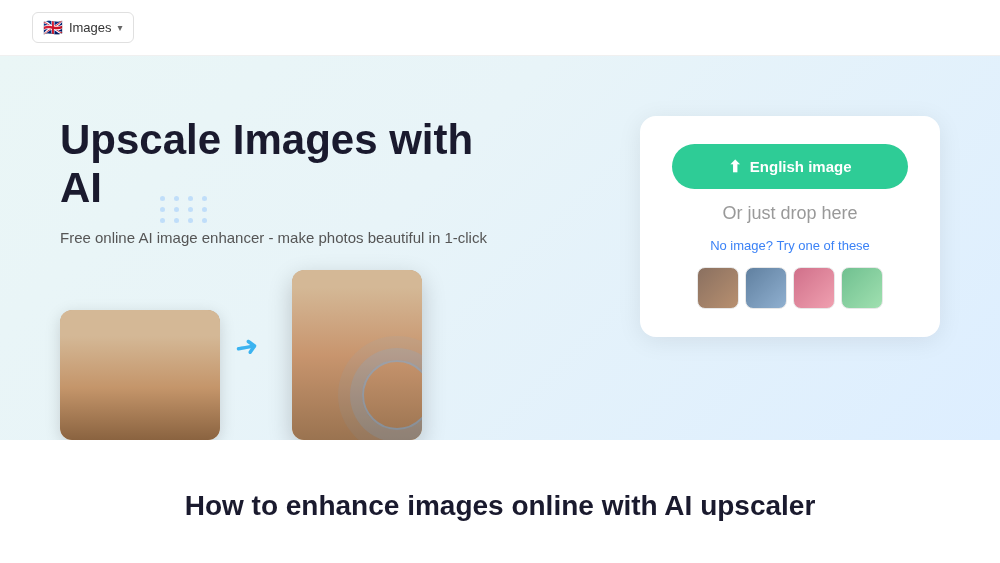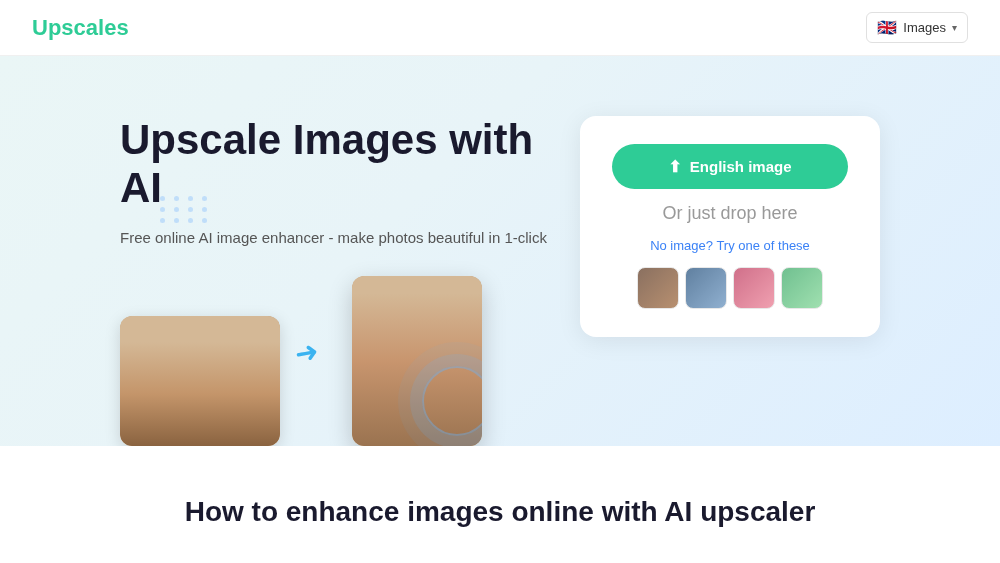--- a/index.html
+++ b/index.html
@@ -18,31 +18,31 @@
       font-size: 13px; color: #333; cursor: pointer;
       border: 1px solid #e0e0e0; border-radius: 6px; padding: 5px 10px;
     }
     .lang-flag { font-size: 16px; }
     .chevron { font-size: 10px; color: #666; }
 
     
     .hero {
       background: linear-gradient(135deg, #eaf6f6 0%, #e8f4f8 40%, #ddeeff 100%);
       padding: 50px 60px 0 60px;
-      display: flex; align-items: flex-start; justify-content: center;
+      display: flex; align-items: flex-start; justify-content: space-between;
       min-height: 310px; position: relative; overflow: hidden;
     }
     .hero-left { max-width: 460px; padding-top: 10px; }
     .hero-title {
       font-size: 42px; font-weight: 800; color: #1a1a2e; line-height: 1.15;
       margin-bottom: 16px;
     }
     .hero-title .highlight { color: #2ecc96; text-decoration: underline; text-decoration-color: #2ecc96; }
     .hero-subtitle {
-      font-size: 15px; color: #555; margin-bottom: 30px;
+      font-size: 15px; color: #555; margin-bottom: 24px;
     }
     .hero-images {
       display: flex; align-items: flex-end; gap: 12px; margin-top: 20px;
     }
     .img-before {
       width: 160px; height: 130px; background: linear-gradient(145deg, #c9a882, #b8916a);
       border-radius: 12px; overflow: hidden; position: relative;
       box-shadow: 0 4px 16px rgba(0,0,0,0.15);
     }
     .img-after {
@@ -113,21 +113,20 @@
       padding: 50px 60px 30px; background: #fff; text-align: center;
     }
     .how-title {
       font-size: 28px; font-weight: 700; color: #1a1a2e; margin-bottom: 12px;
     }
   </style>
 </head>
 <body>
 
 <header class="header">
-  <div class="logo-text">Upscales</div>
   <div class="lang-selector">
     <span class="lang-flag">🇬🇧</span>
     <span>Images</span>
     <span class="chevron">▾</span>
   </div>
 </header>
 
 <section class="hero">
   <div class="hero-left">
     <h1 class="hero-title">

